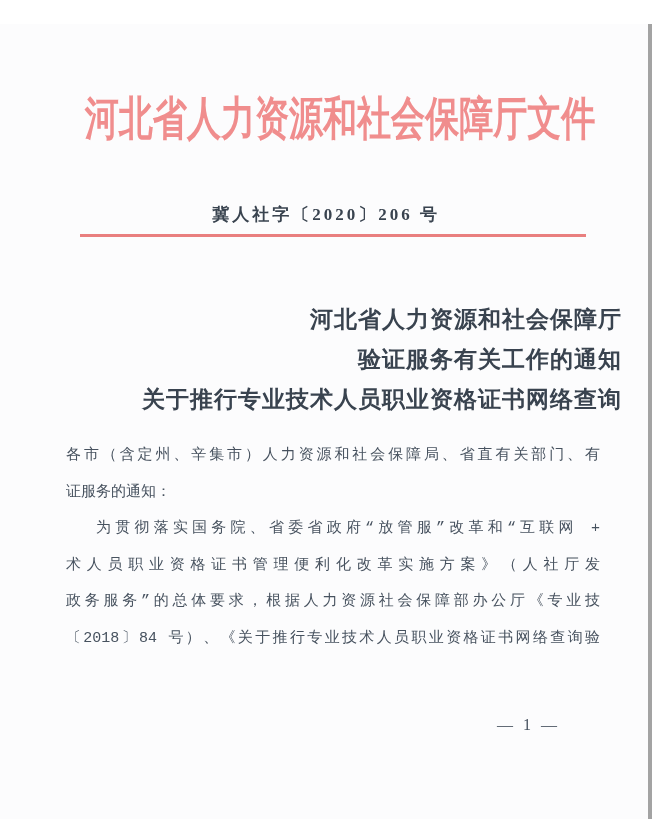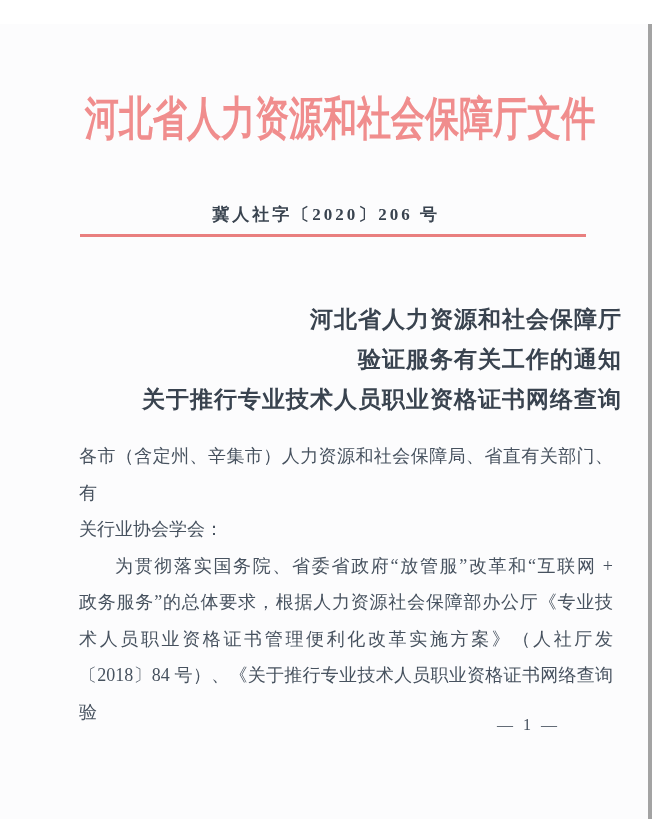--- a/index.html
+++ b/index.html
@@ -66,25 +66,26 @@
     font-weight: bold;
     letter-spacing: 1px;
     line-height: 40px;
     color: var(--heading-ink, #36414d);
   }
 
   
   .body-block {
     position: absolute;
     top: 414px;
-    left: 79px;
+    left: 66px;
     width: 534px;
-    font-size: 18px;
+    font-size: 15px;
     line-height: 36.5px;
     color: var(--body-ink, #47525f);
+    font-family: Liberation Mono, monospace;
   }
   .body-line {
     width: 100%;
     white-space: nowrap;
   }
   .salutation .body-line:not(:last-child),
   .paragraph .body-line {
     white-space: normal;
     text-align: justify;
     text-align-last: justify;
@@ -128,26 +129,26 @@
 
   <div class="title-block">
       <div class="title-line">河北省人力资源和社会保障厅</div>
       <div class="title-line">验证服务有关工作的通知</div>
       <div class="title-line">关于推行专业技术人员职业资格证书网络查询</div>
     </div>
 
   <div class="body-block">
     <div class="salutation">
         <div class="body-line">各市（含定州、辛集市）人力资源和社会保障局、省直有关部门、有</div>
-        <div class="body-line">关行业协会学会：</div>
+        <div class="body-line">证服务的通知：</div>
       </div>
     <div class="paragraph">
         <div class="body-line">为贯彻落实国务院、省委省政府“放管服”改革和“互联网 +</div>
+        <div class="body-line">术人员职业资格证书管理便利化改革实施方案》（人社厅发</div>
         <div class="body-line">政务服务”的总体要求，根据人力资源社会保障部办公厅《专业技</div>
-        <div class="body-line">术人员职业资格证书管理便利化改革实施方案》（人社厅发</div>
         <div class="body-line">〔2018〕84 号）、《关于推行专业技术人员职业资格证书网络查询验</div>
       </div>
   </div>
 
   <div class="page-number">— 1 —</div>
 
   <div class="scan-edge-right"></div>
   <div class="scan-edge-bottom"></div>
 
 </div>

